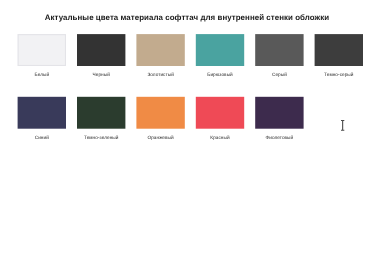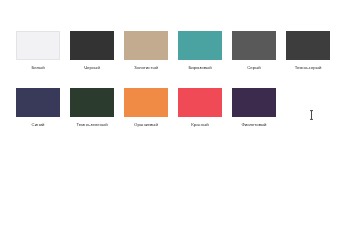--- a/index.html
+++ b/index.html
@@ -85,20 +85,21 @@
     width: 7px;
     height: 10px;
     pointer-events: none;
   }
 </style>
 </head>
 <body style="background: rgb(255, 255, 255);">
 
 <div id="page">
 
+  <div class="page-title">Актуальные цвета материала софттач для внутренней стенки обложки</div>
 
   <div class="swatch-grid">
     <div class="swatch-row row-1">
         <div class="swatch-cell">
           <div class="swatch-chip has-outline" title="Белый" style="background-color: rgb(242, 242, 244);"></div>
           <div class="swatch-label">Белый</div>
         </div>
         <div class="swatch-cell">
           <div class="swatch-chip" title="Черный" style="background-color: rgb(51, 51, 51);"></div>
           <div class="swatch-label">Черный</div>

